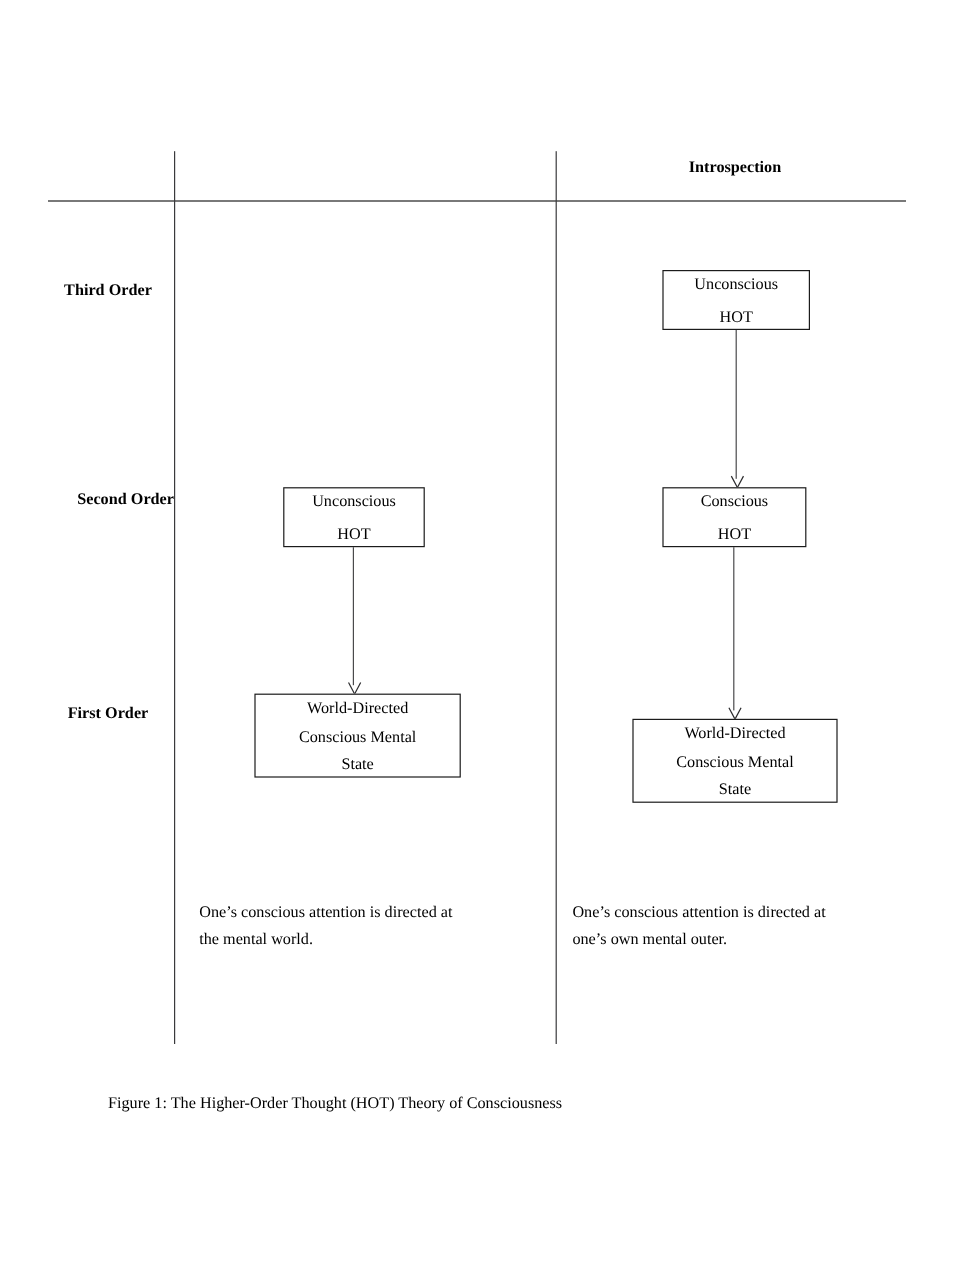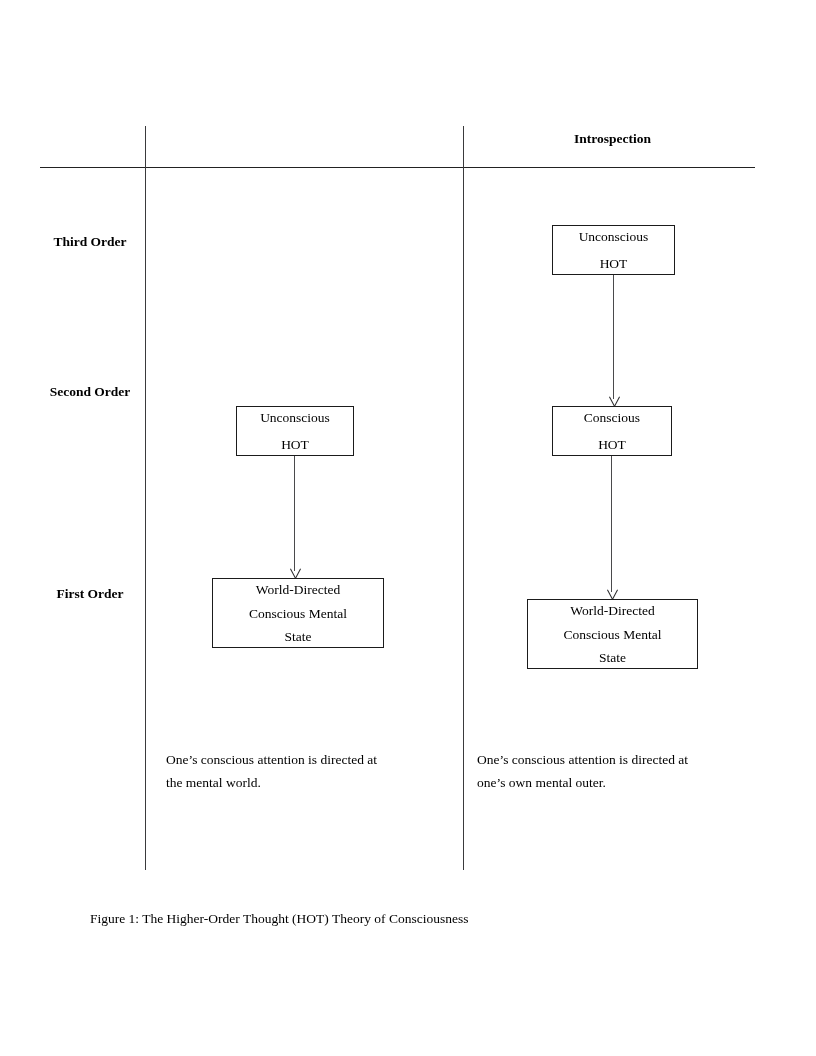--- a/index.html
+++ b/index.html
@@ -55,21 +55,21 @@
   .row-label {
     position: absolute;
     font-weight: bold;
     font-size: 13.5px;
     line-height: 20px;
     text-align: center;
     width: 110px;
     left: 35px;
   }
   .row-label-third  { top: 232px; }
-  .row-label-second { top: 382px; }
+  .row-label-second { top: 406px; text-align: right; }
   .row-label-first  { top: 584px; }
 
   
   .node-box {
     position: absolute;
     box-sizing: border-box;
     border: 1.3px solid #1b1b1b;
     background: #ffffff;
     font-size: 13.5px;
     line-height: 21px;

